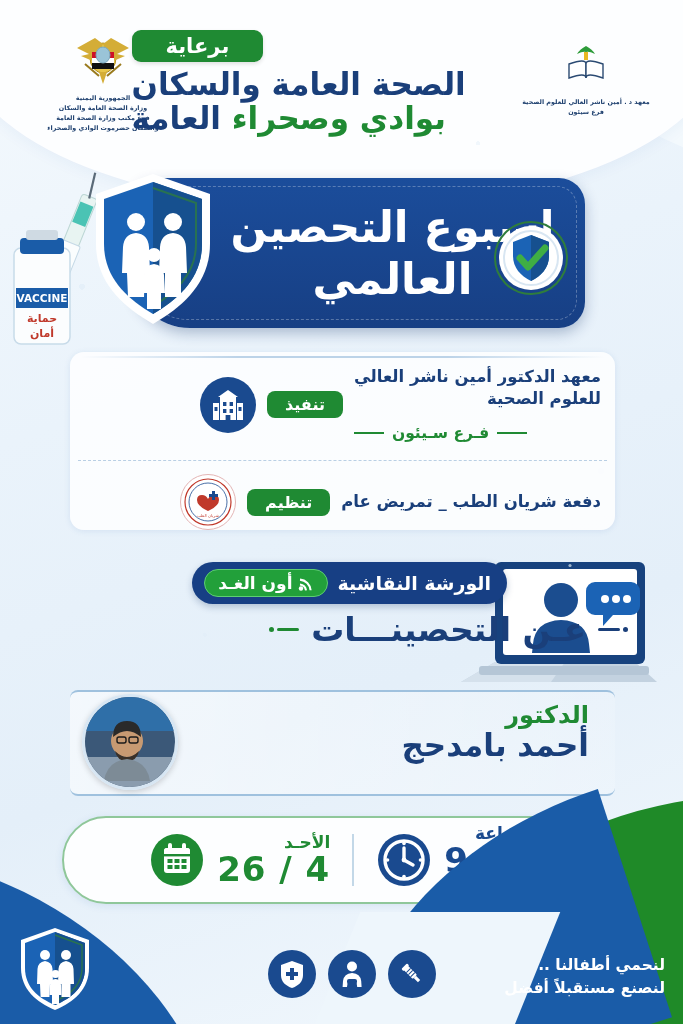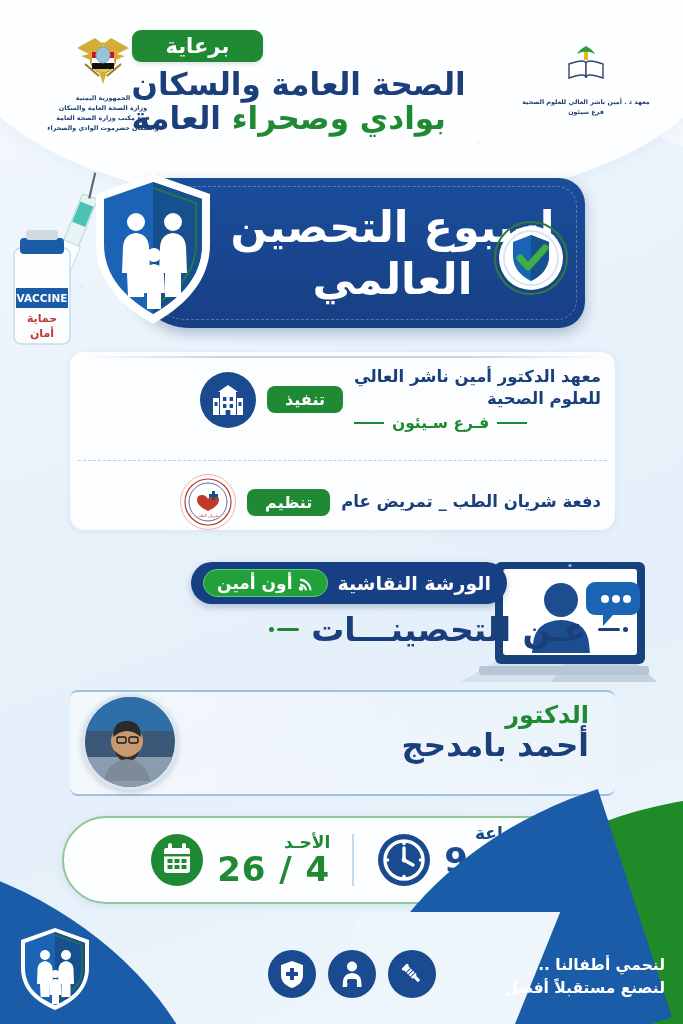--- a/index.html
+++ b/index.html
@@ -124,21 +124,21 @@
     width:56px; height:56px; border-radius:50%; background:#fff;
     border:1.5px solid #e3b5b5; display:flex; align-items:center;
     justify-content:center; flex:0 0 auto; overflow:hidden;
   }
   .tag-green {
     background:#1f8a33; color:#fff; font-weight:bold; font-size:16px;
     padding:4px 18px; border-radius:8px; flex:0 0 auto; letter-spacing:1px;
   }
   .info-text { text-align:right; color:#1a3f7a; font-weight:bold; font-size:16.5px; line-height:1.35; }
   .branch-line {
-    margin-top:2px; color:#1f8a33; font-size:15.5px; font-weight:bold;
+    margin-top:12px; color:#1f8a33; font-size:15.5px; font-weight:bold;
     display:flex; align-items:center; justify-content:flex-end; gap:8px; letter-spacing:1px;
   }
   .branch-line .dash { display:inline-block; width:30px; height:2px; background:#1f8a33; }
   .divider-dotted {
     position:absolute; left:8px; right:8px; top:108px; height:0;
     border-top:1.6px dashed #b9cfe4;
   }
   
   .workshop { position:absolute; left:0; top:548px; width:683px; height:150px; }
   .ws-pill {
@@ -396,21 +396,21 @@
     </svg>
 
     <div class="ws-pill">
       <span class="ws-pill-label">الورشة النقاشية</span>
       <span class="ws-online">
         <svg width="16" height="15" viewBox="0 0 16 15">
           <circle cx="3" cy="12.5" r="2.2" fill="#fff"></circle>
           <path d="M2 8.5 a7 7 0 0 1 6 5.8" fill="none" stroke="#fff" stroke-width="2.1"></path>
           <path d="M2 3.6 a11.5 11.5 0 0 1 10.6 10.7" fill="none" stroke="#fff" stroke-width="2.1"></path>
         </svg>
-        <span>أون أمين</span>
+        <span>أون الغـد</span>
       </span>
     </div>
 
     <div class="ws-topic">
       <span class="topic-dashdot blue">
         <span class="d"></span>
           <span class="l"></span>
       </span>
       <span>عـن التحصينـــات</span>
       <span class="topic-dashdot">

